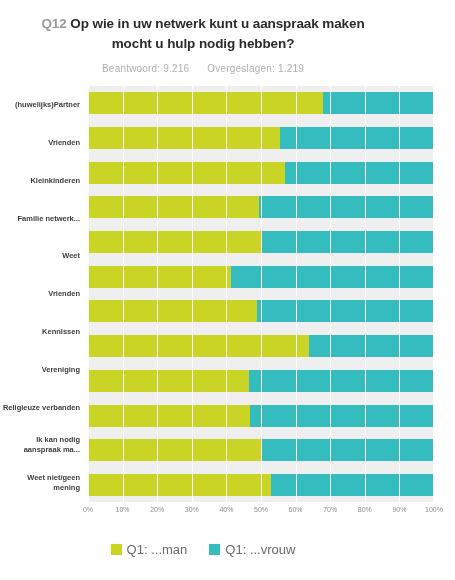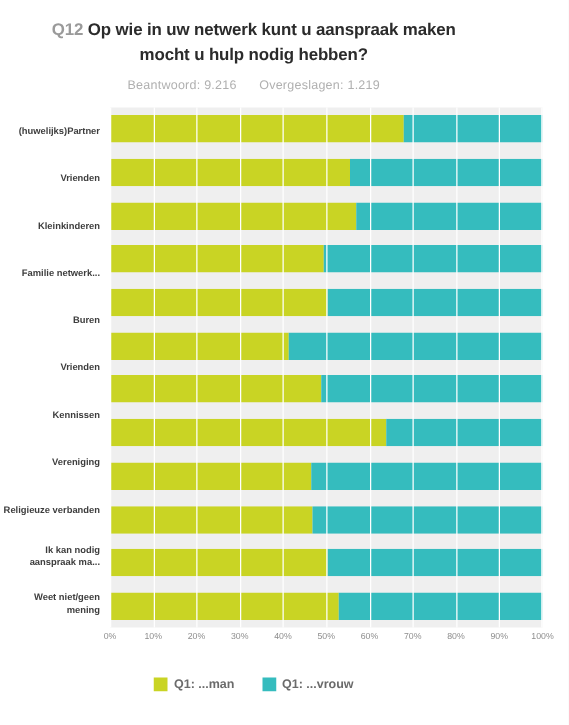--- a/index.html
+++ b/index.html
@@ -153,23 +153,22 @@
     display: flex;
     align-items: center;
     gap: 5px;
   }
   .legend-swatch {
     width: 11px;
     height: 11px;
     display: inline-block;
   }
   .legend-label {
-    font-size: 10px;
+    font-size: 13px;
     color: #6b6b6b;
-    font-weight: bold;
   }
 </style>
 </head>
 <body>
 
 <div class="chart-card">
 
   <div class="header">
     <div class="chart-title">
       <span class="qcode">Q12</span>
@@ -181,21 +180,21 @@
       <span>Overgeslagen: 1.219</span>
     </div>
   </div>
 
   <div class="plot-wrap">
     <div class="ylabels" id="ylabels">
         <div class="ylabel">(huwelijks)Partner</div>
         <div class="ylabel">Vrienden</div>
         <div class="ylabel">Kleinkinderen</div>
         <div class="ylabel">Familie netwerk...</div>
-        <div class="ylabel">Buren</div>
+        <div class="ylabel">Weet</div>
         <div class="ylabel">Vrienden</div>
         <div class="ylabel">Kennissen</div>
         <div class="ylabel">Vereniging</div>
         <div class="ylabel">Religieuze verbanden</div>
         <div class="ylabel">Ik kan nodig aanspraak ma...</div>
         <div class="ylabel">Weet niet/geen mening</div>
       </div>
     <div class="plot-area">
       <div class="gridlines" id="gridlines">
           <div class="gridline" style="left: 0px;"></div>

